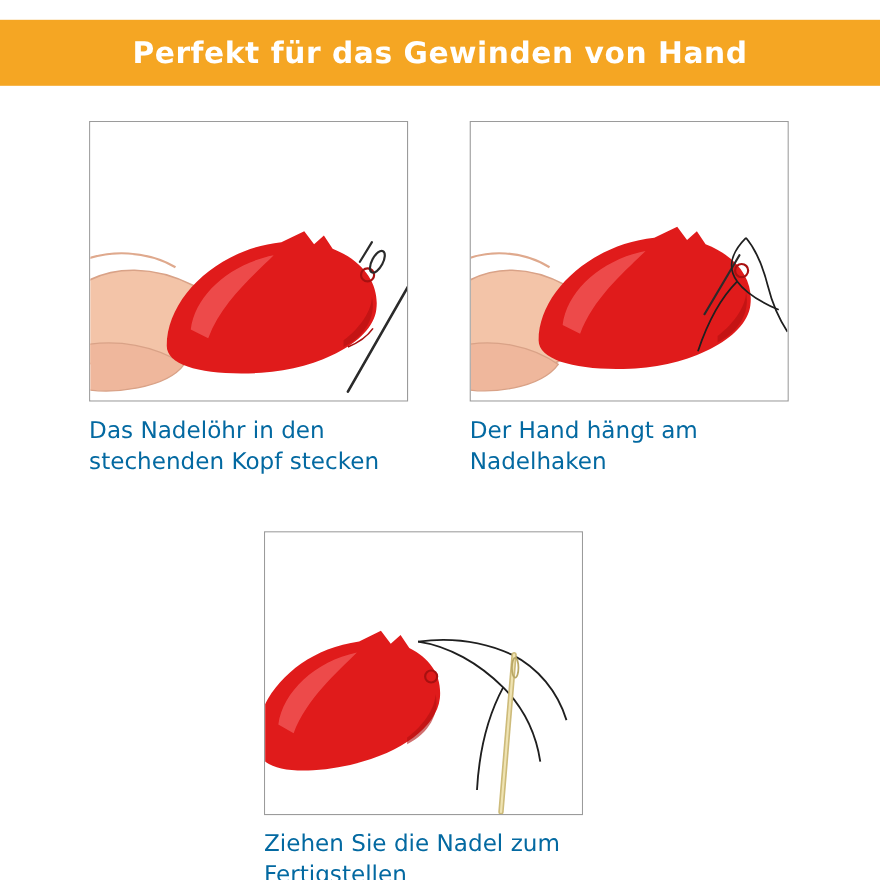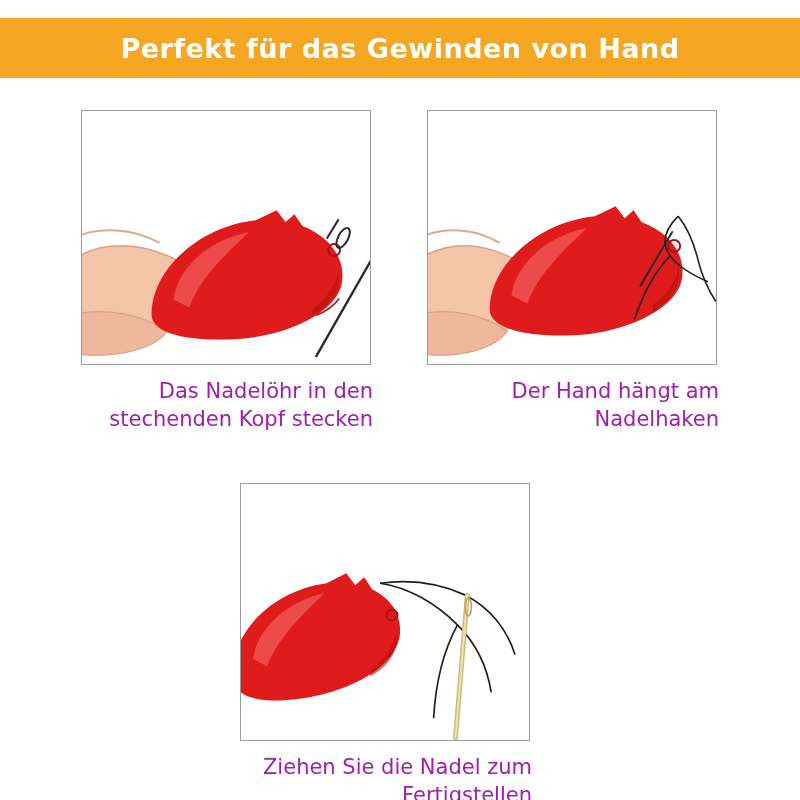--- a/index.html
+++ b/index.html
@@ -59,25 +59,24 @@
     width: 290px;
     height: 255px;
     border: 1px solid #9b9b9b;
     background: #ffffff;
     position: relative;
     overflow: hidden;
     box-sizing: border-box;
   }
   .caption {
     margin-top: 12px;
-    color: #a21caf;
+    color: #0369a1;
     font-size: 21px;
     line-height: 28px;
     font-family: "DejaVu Sans", sans-serif;
-    text-align: right;
   }
   .step-bottom {
     position: absolute;
     left: 240px;
     top: 483px;
     width: 292px;
   }
   .step-bottom .photo {
     height: 258px;
   }

